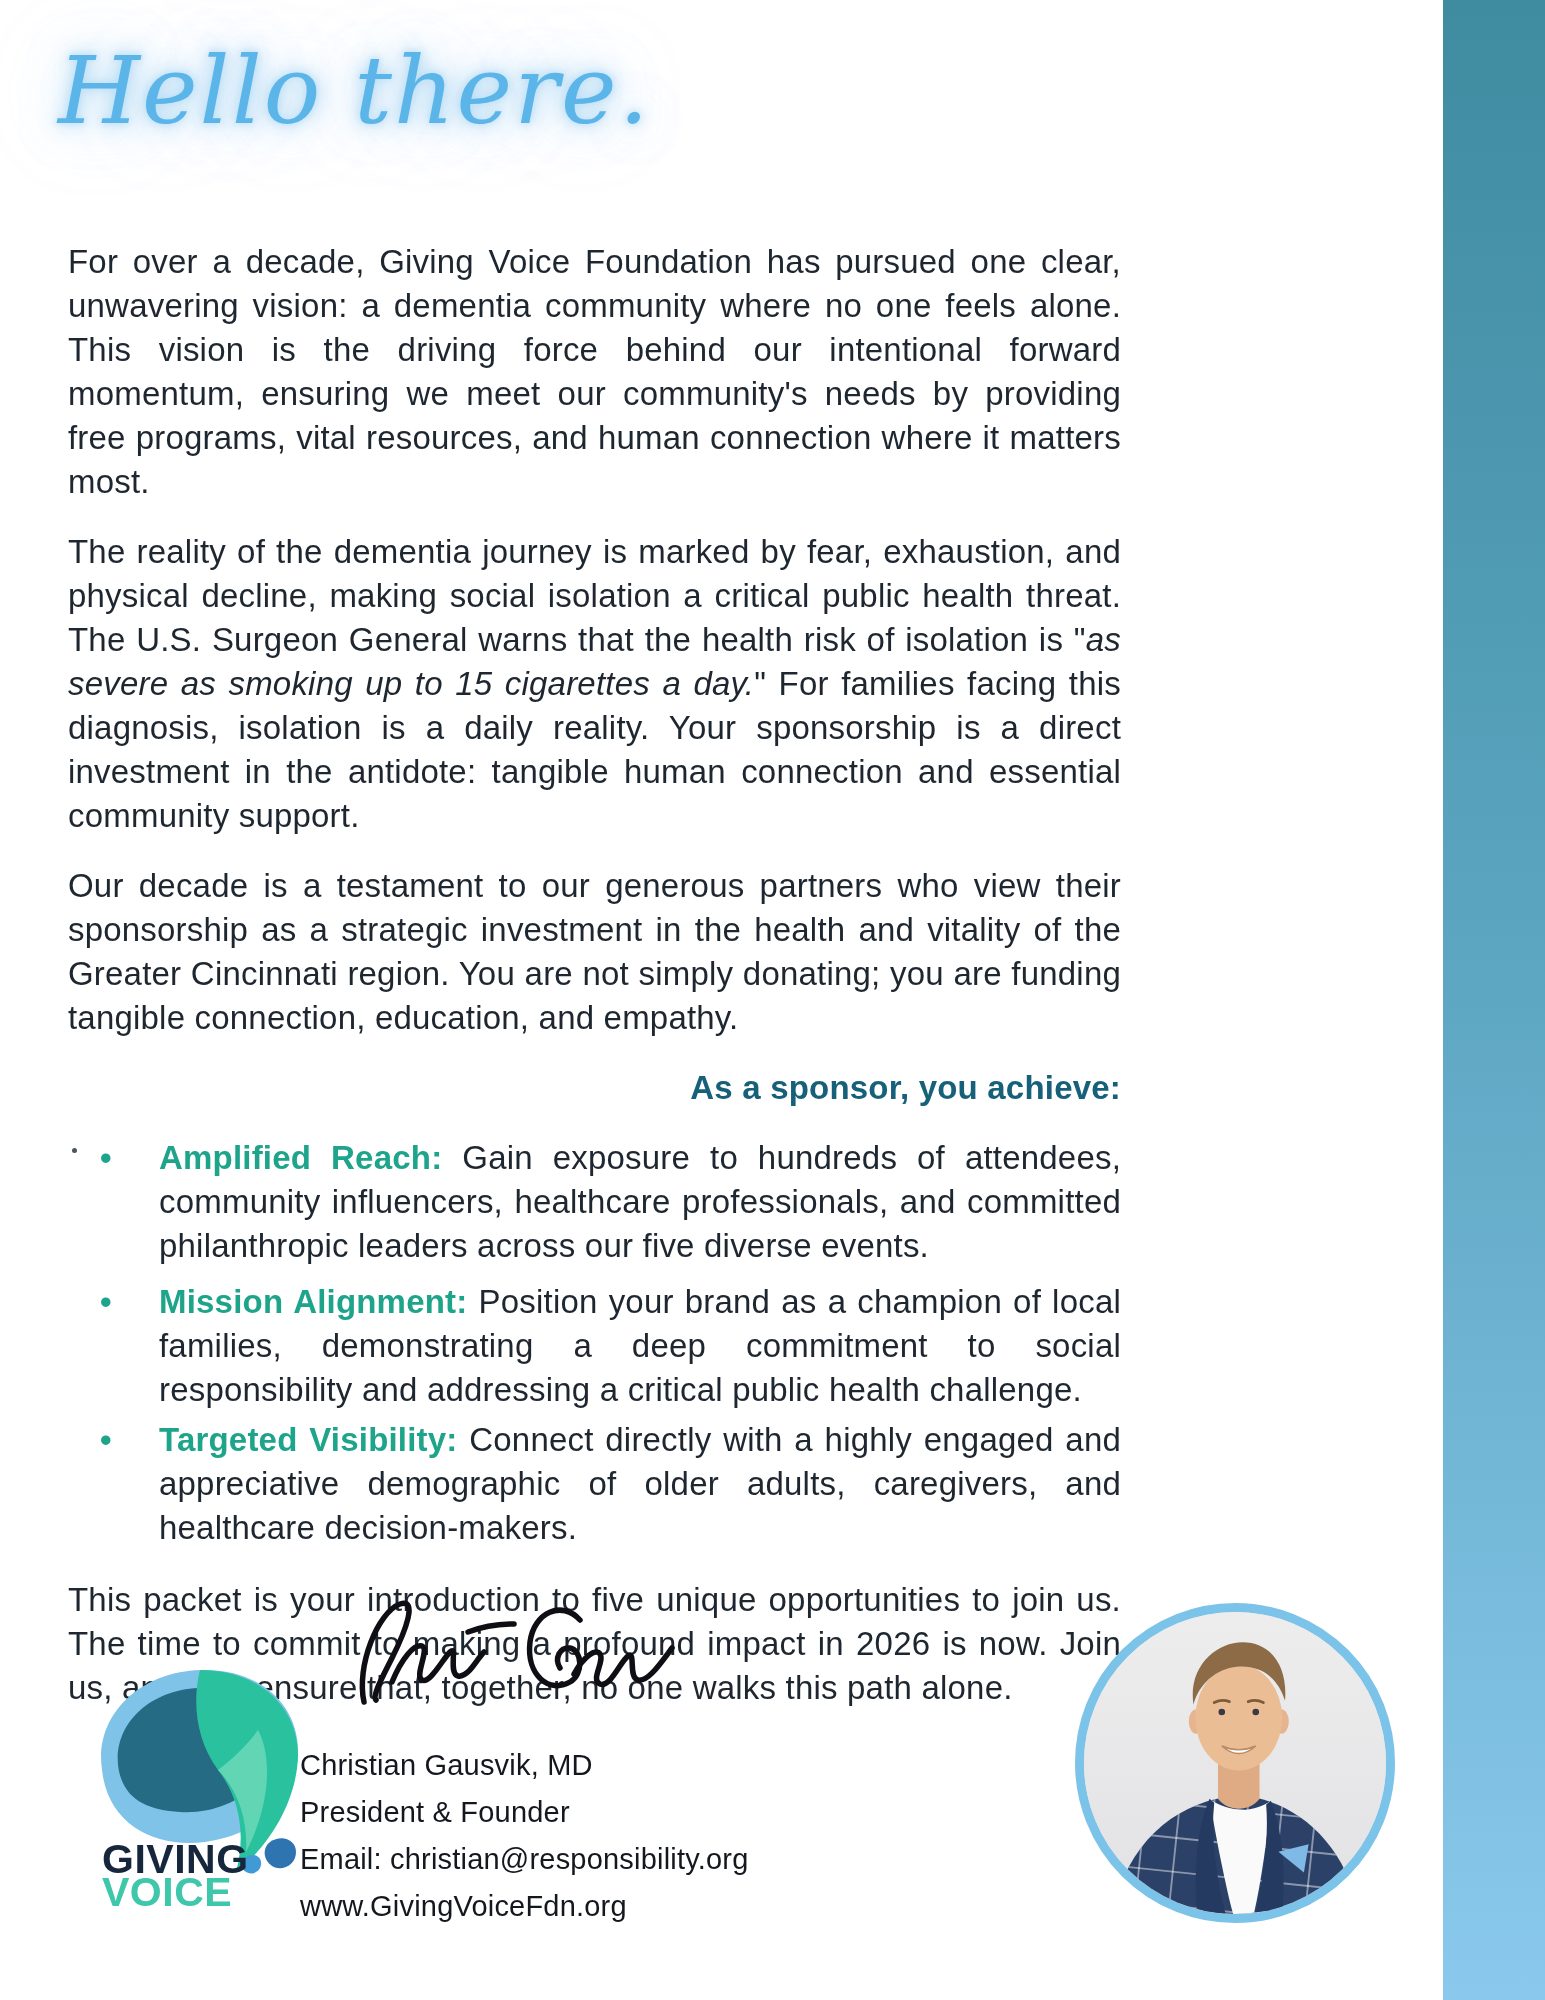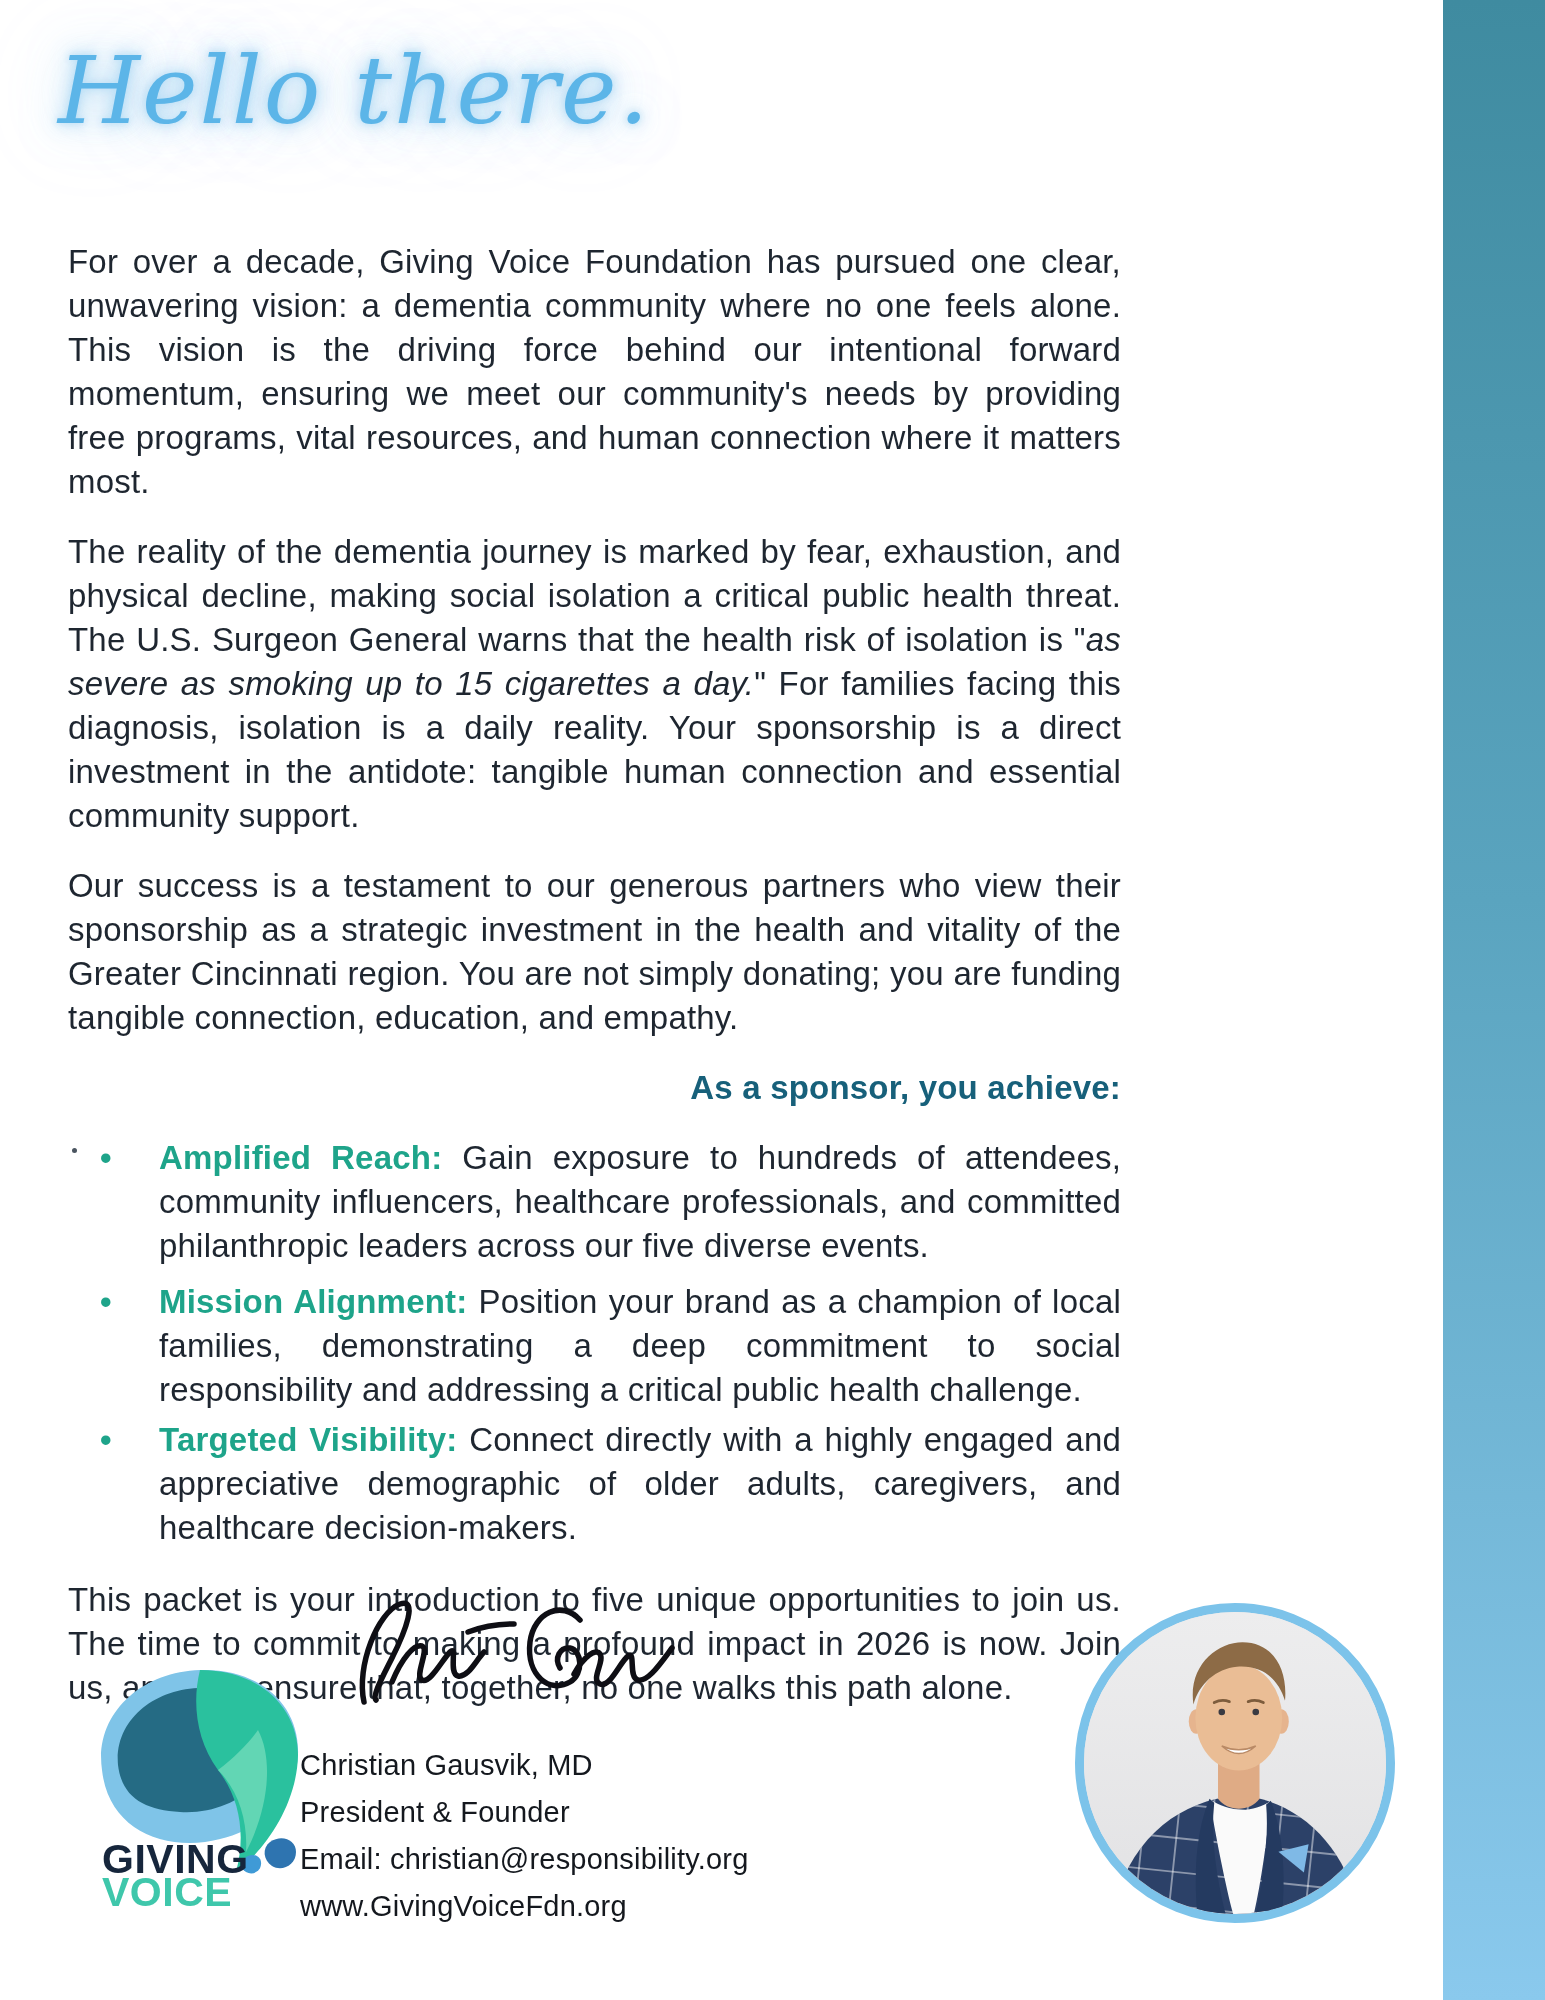--- a/index.html
+++ b/index.html
@@ -76,21 +76,21 @@
 
   <div class="side-bar"></div>
 
   <div class="neon">Hello there.</div>
 
   <div class="copy">
     <p>For over a decade, Giving Voice Foundation has pursued one clear, unwavering vision: a dementia community where no one feels alone. This vision is the driving force behind our intentional forward momentum, ensuring we meet our community's needs by providing free programs, vital resources, and human connection where it matters most.</p>
 
     <p><span>The reality of the dementia journey is marked by fear, exhaustion, and physical decline, making social isolation a critical public health threat. The U.S. Surgeon General warns that the health risk of isolation is "</span><span class="em">as severe as smoking up to 15 cigarettes a day.</span><span>" For families facing this diagnosis, isolation is a daily reality. Your sponsorship is a direct investment in the antidote: tangible human connection and essential community support.</span></p>
 
-    <p>Our success is a testament to our generous partners who view their sponsorship as a strategic investment in the health and vitality of the Greater Cincinnati region. You are not simply donating; you are funding tangible connection, education, and empathy.</p>
+    <p>Our decade is a testament to our generous partners who view their sponsorship as a strategic investment in the health and vitality of the Greater Cincinnati region. You are not simply donating; you are funding tangible connection, education, and empathy.</p>
 
     <p class="sponsor-heading">As a sponsor, you achieve:</p>
 
     <div class="bullet">
       <span class="marker">•</span>
       <div class="btext"><span class="lead">Amplified Reach:</span><span> Gain exposure to hundreds of attendees, community influencers, healthcare professionals, and committed philanthropic leaders across our five diverse events.</span></div>
     </div>
 
     <div class="bullet gap-top">
       <span class="marker">•</span>

